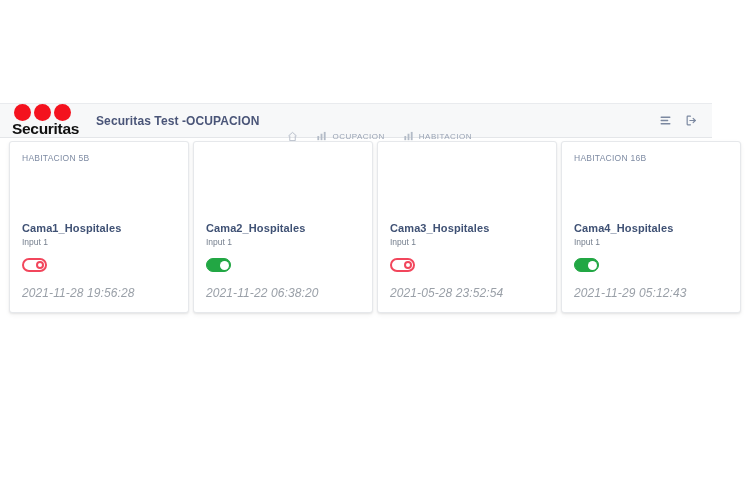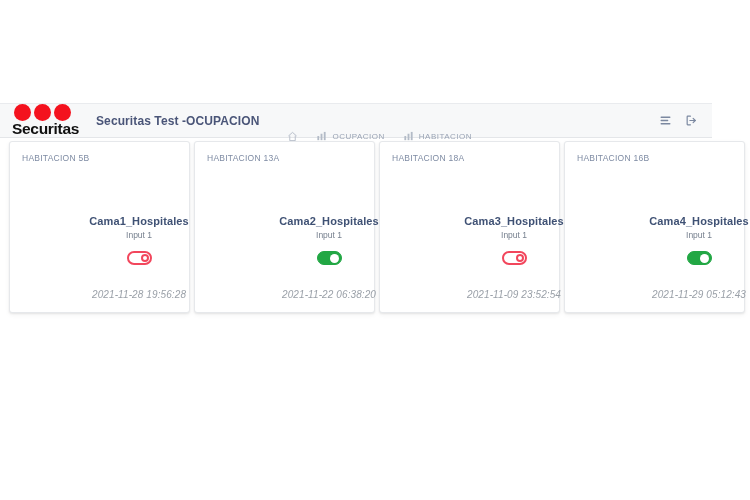--- a/index.html
+++ b/index.html
@@ -122,36 +122,36 @@
   }
 
   .card {
     width: 181px;
     height: 172px;
     background: #ffffff;
     border: 1px solid #e6e8eb;
     border-radius: 3px;
     box-shadow: 0 1px 2px rgba(0,0,0,0.07), 0 2px 5px rgba(0,0,0,0.05);
     display: flex;
+    flex-direction: column;
     padding: 11px 12px 10px 12px;
     position: relative;
   }
 
   .card-header {
     font-size: 8.5px;
     color: #7e8ba3;
     letter-spacing: 0.25px;
     white-space: nowrap;
   }
 
   .card-body {
     flex: 1;
     display: flex;
     flex-direction: column;
-    align-items: center;
     justify-content: flex-end;
     padding-bottom: 2px;
   }
 
   .device-name {
     font-size: 11px;
     font-weight: bold;
     color: #3f5174;
     letter-spacing: 0.1px;
     white-space: nowrap;
@@ -194,22 +194,22 @@
     top: 1px;
     right: 1px;
     width: 8px;
     height: 8px;
     border-radius: 50%;
     background: #ffffff;
     border: 2px solid #f2465c;
   }
 
   .timestamp {
-    margin-top: 24px;
-    font-size: 10px;
+    margin-top: 14px;
+    font-size: 12px;
     font-style: italic;
     color: #9aa0a8;
     letter-spacing: 0.1px;
     white-space: nowrap;
   }
 </style>
 </head>
 <body>
 
 <div id="app">
@@ -289,40 +289,38 @@
         <div class="device-name">Cama1_Hospitales</div>
         <div class="device-input">Input 1</div>
         <div class="toggle off">
           <div class="knob"></div>
         </div>
         <div class="timestamp">2021-11-28 19:56:28</div>
       </div>
     </div>
 
     <div class="card">
-      <div class="card-header">HABITACION 13A</div>
       <div class="card-body">
         <div class="device-name">Cama2_Hospitales</div>
         <div class="device-input">Input 1</div>
         <div class="toggle on">
           <div class="knob"></div>
         </div>
         <div class="timestamp">2021-11-22 06:38:20</div>
       </div>
     </div>
 
     <div class="card">
-      <div class="card-header">HABITACION 18A</div>
       <div class="card-body">
         <div class="device-name">Cama3_Hospitales</div>
         <div class="device-input">Input 1</div>
         <div class="toggle off">
           <div class="knob"></div>
         </div>
-        <div class="timestamp">2021-11-09 23:52:54</div>
+        <div class="timestamp">2021-05-28 23:52:54</div>
       </div>
     </div>
 
     <div class="card">
       <div class="card-header">HABITACION 16B</div>
       <div class="card-body">
         <div class="device-name">Cama4_Hospitales</div>
         <div class="device-input">Input 1</div>
         <div class="toggle on">
           <div class="knob"></div>

